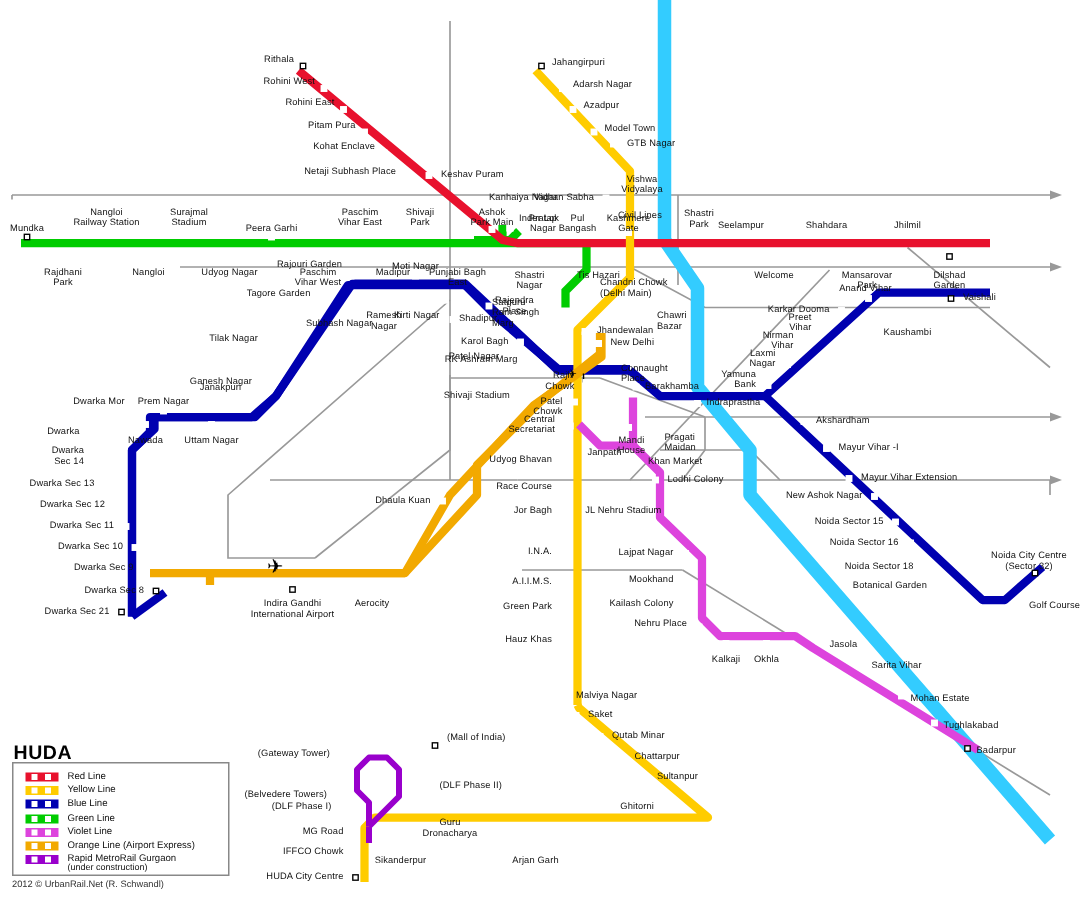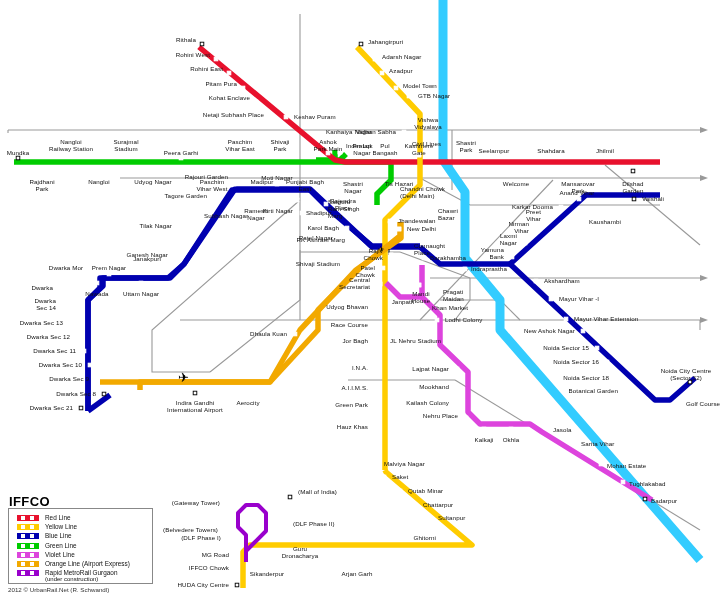--- a/index.html
+++ b/index.html
@@ -534,21 +534,21 @@
       <div class="lbl" style="left: 298px; top: 488px;">(Mall of India)</div>
       <div class="lbl" style="left: 293px; top: 520px;">(DLF Phase II)</div>
       <div class="lbl r" style="left: 218px; top: 526px;">(Belvedere Towers)</div>
       <div class="lbl r" style="left: 221px; top: 534px;">(DLF Phase I)</div>
       <div class="lbl" style="left: 414px; top: 242px;">
         <div>Connaught</div>
         <div>Place</div>
       </div>
     </div>
 
-  <div id="legend-title">IFFCO</div>
+  <div id="legend-title">HUDA</div>
   <div id="legend-box">
       <div class="leg-row" style="top: 5px;">
         <span class="leg-sw" style="background: rgb(232, 17, 45);">
           <i class="a"></i>
           <i class="b"></i>
         </span>
         <span class="leg-tx">Red Line</span>
       </div>
       <div class="leg-row" style="top: 14.2px;">
         <span class="leg-sw" style="background: rgb(255, 204, 0);">

